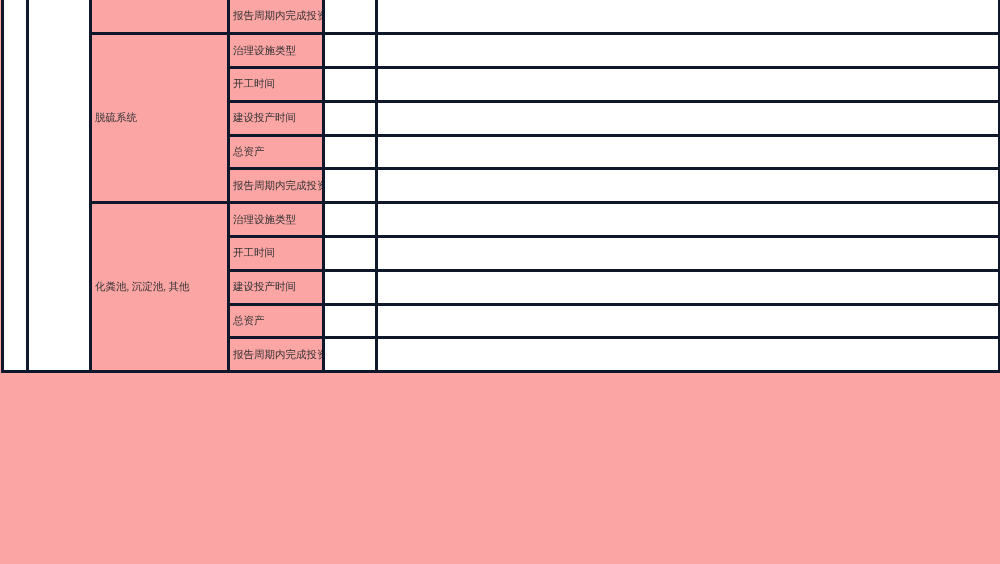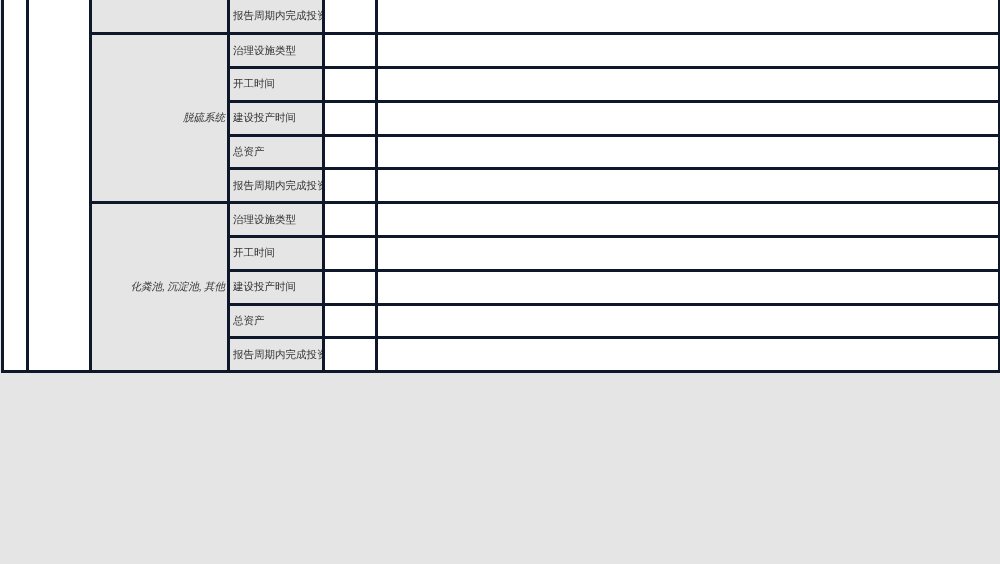--- a/index.html
+++ b/index.html
@@ -5,21 +5,21 @@
   * { box-sizing: border-box; }
   html, body { margin: 0; padding: 0; }
   body {
     width: 1000px; height: 564px;
     background: #ffffff;
     font-family: "Liberation Serif", "DejaVu Serif", serif;
   }
   .page {
     position: relative;
     width: 1000px; height: 564px;
-    background: #e5e5e5;
+    background: #fca5a5;
     overflow: hidden;
   }
   table.report {
     position: absolute;
     left: 1px; top: 0;
     width: 997px;
     border-collapse: collapse;
     table-layout: fixed;
   }
   table.report td {
@@ -27,21 +27,21 @@
     padding: 0 2px 0 3px;
     font-size: 10.5px;
     color: #333333;
     vertical-align: middle;
     overflow: hidden;
     white-space: nowrap;
   }
   table.report tr { height: 33.8px; }
   
   table.report tr:first-child > td { border-top: none; }
-  td.group-cell { text-align: right; font-style: italic; }
+  td.group-cell { text-align: left; }
   td.label-cell { text-align: left; }
   td.value-small, td.value-wide, td.spanner { background: #ffffff; }
 </style>
 </head>
 <body>
 
 <div class="page">
   <table class="report">
     <colgroup>
       <col style="width:25px">

